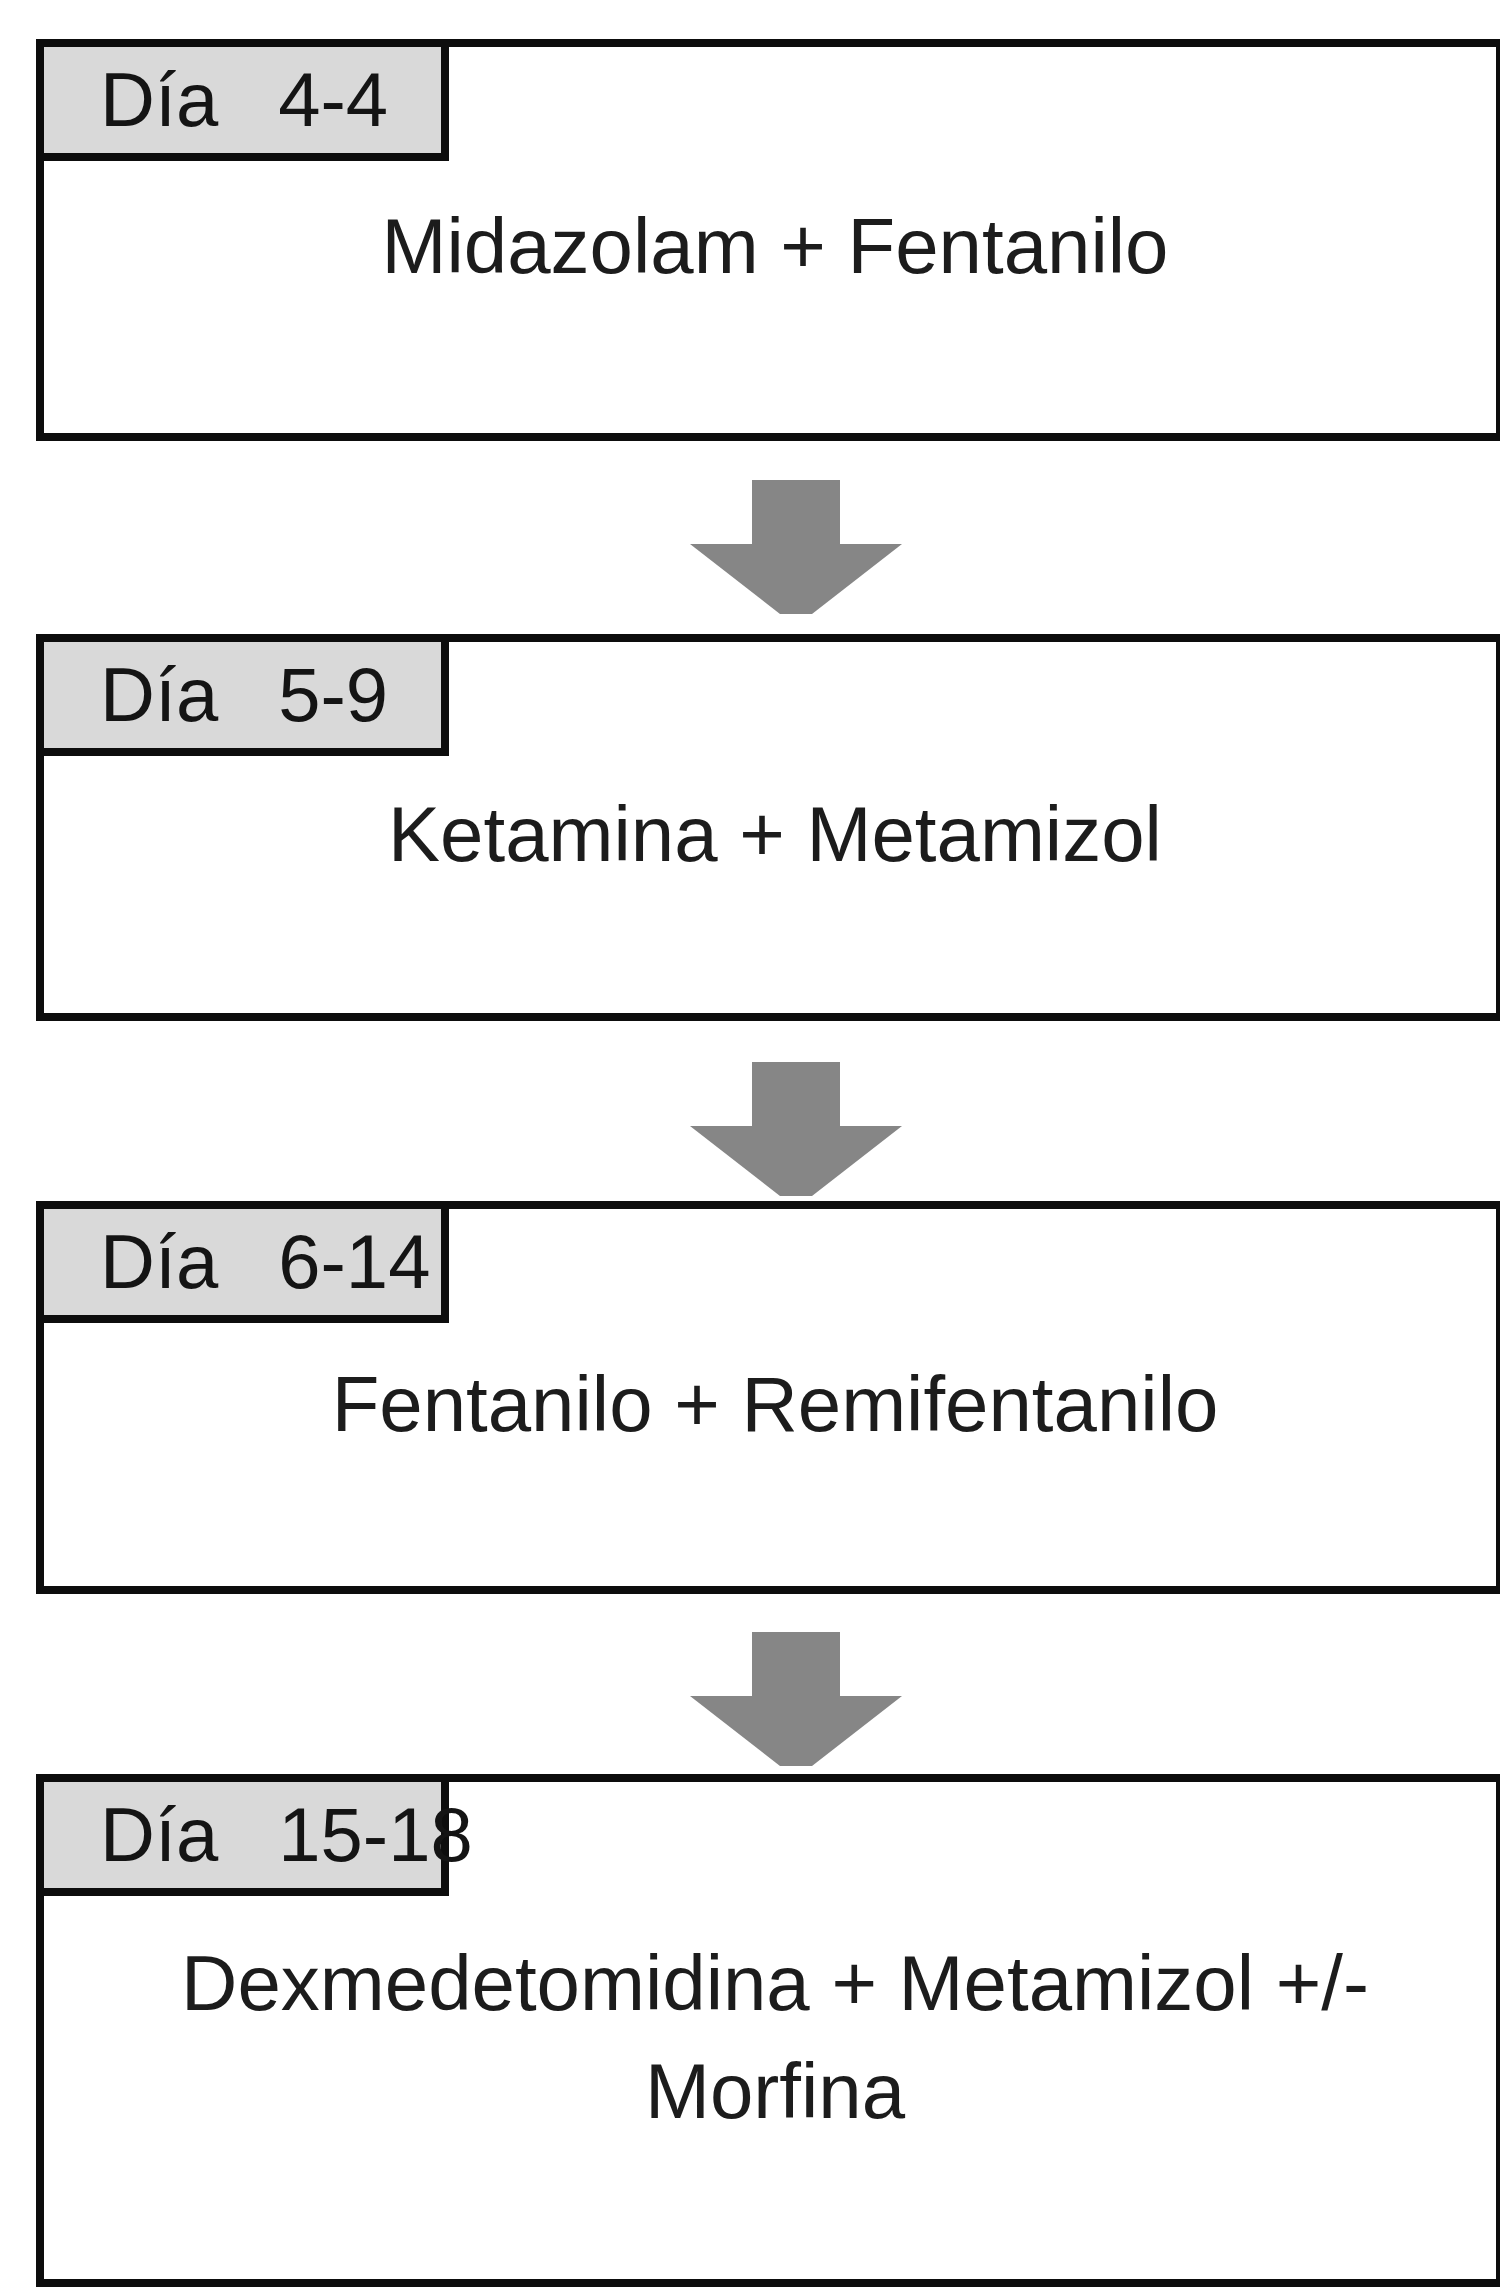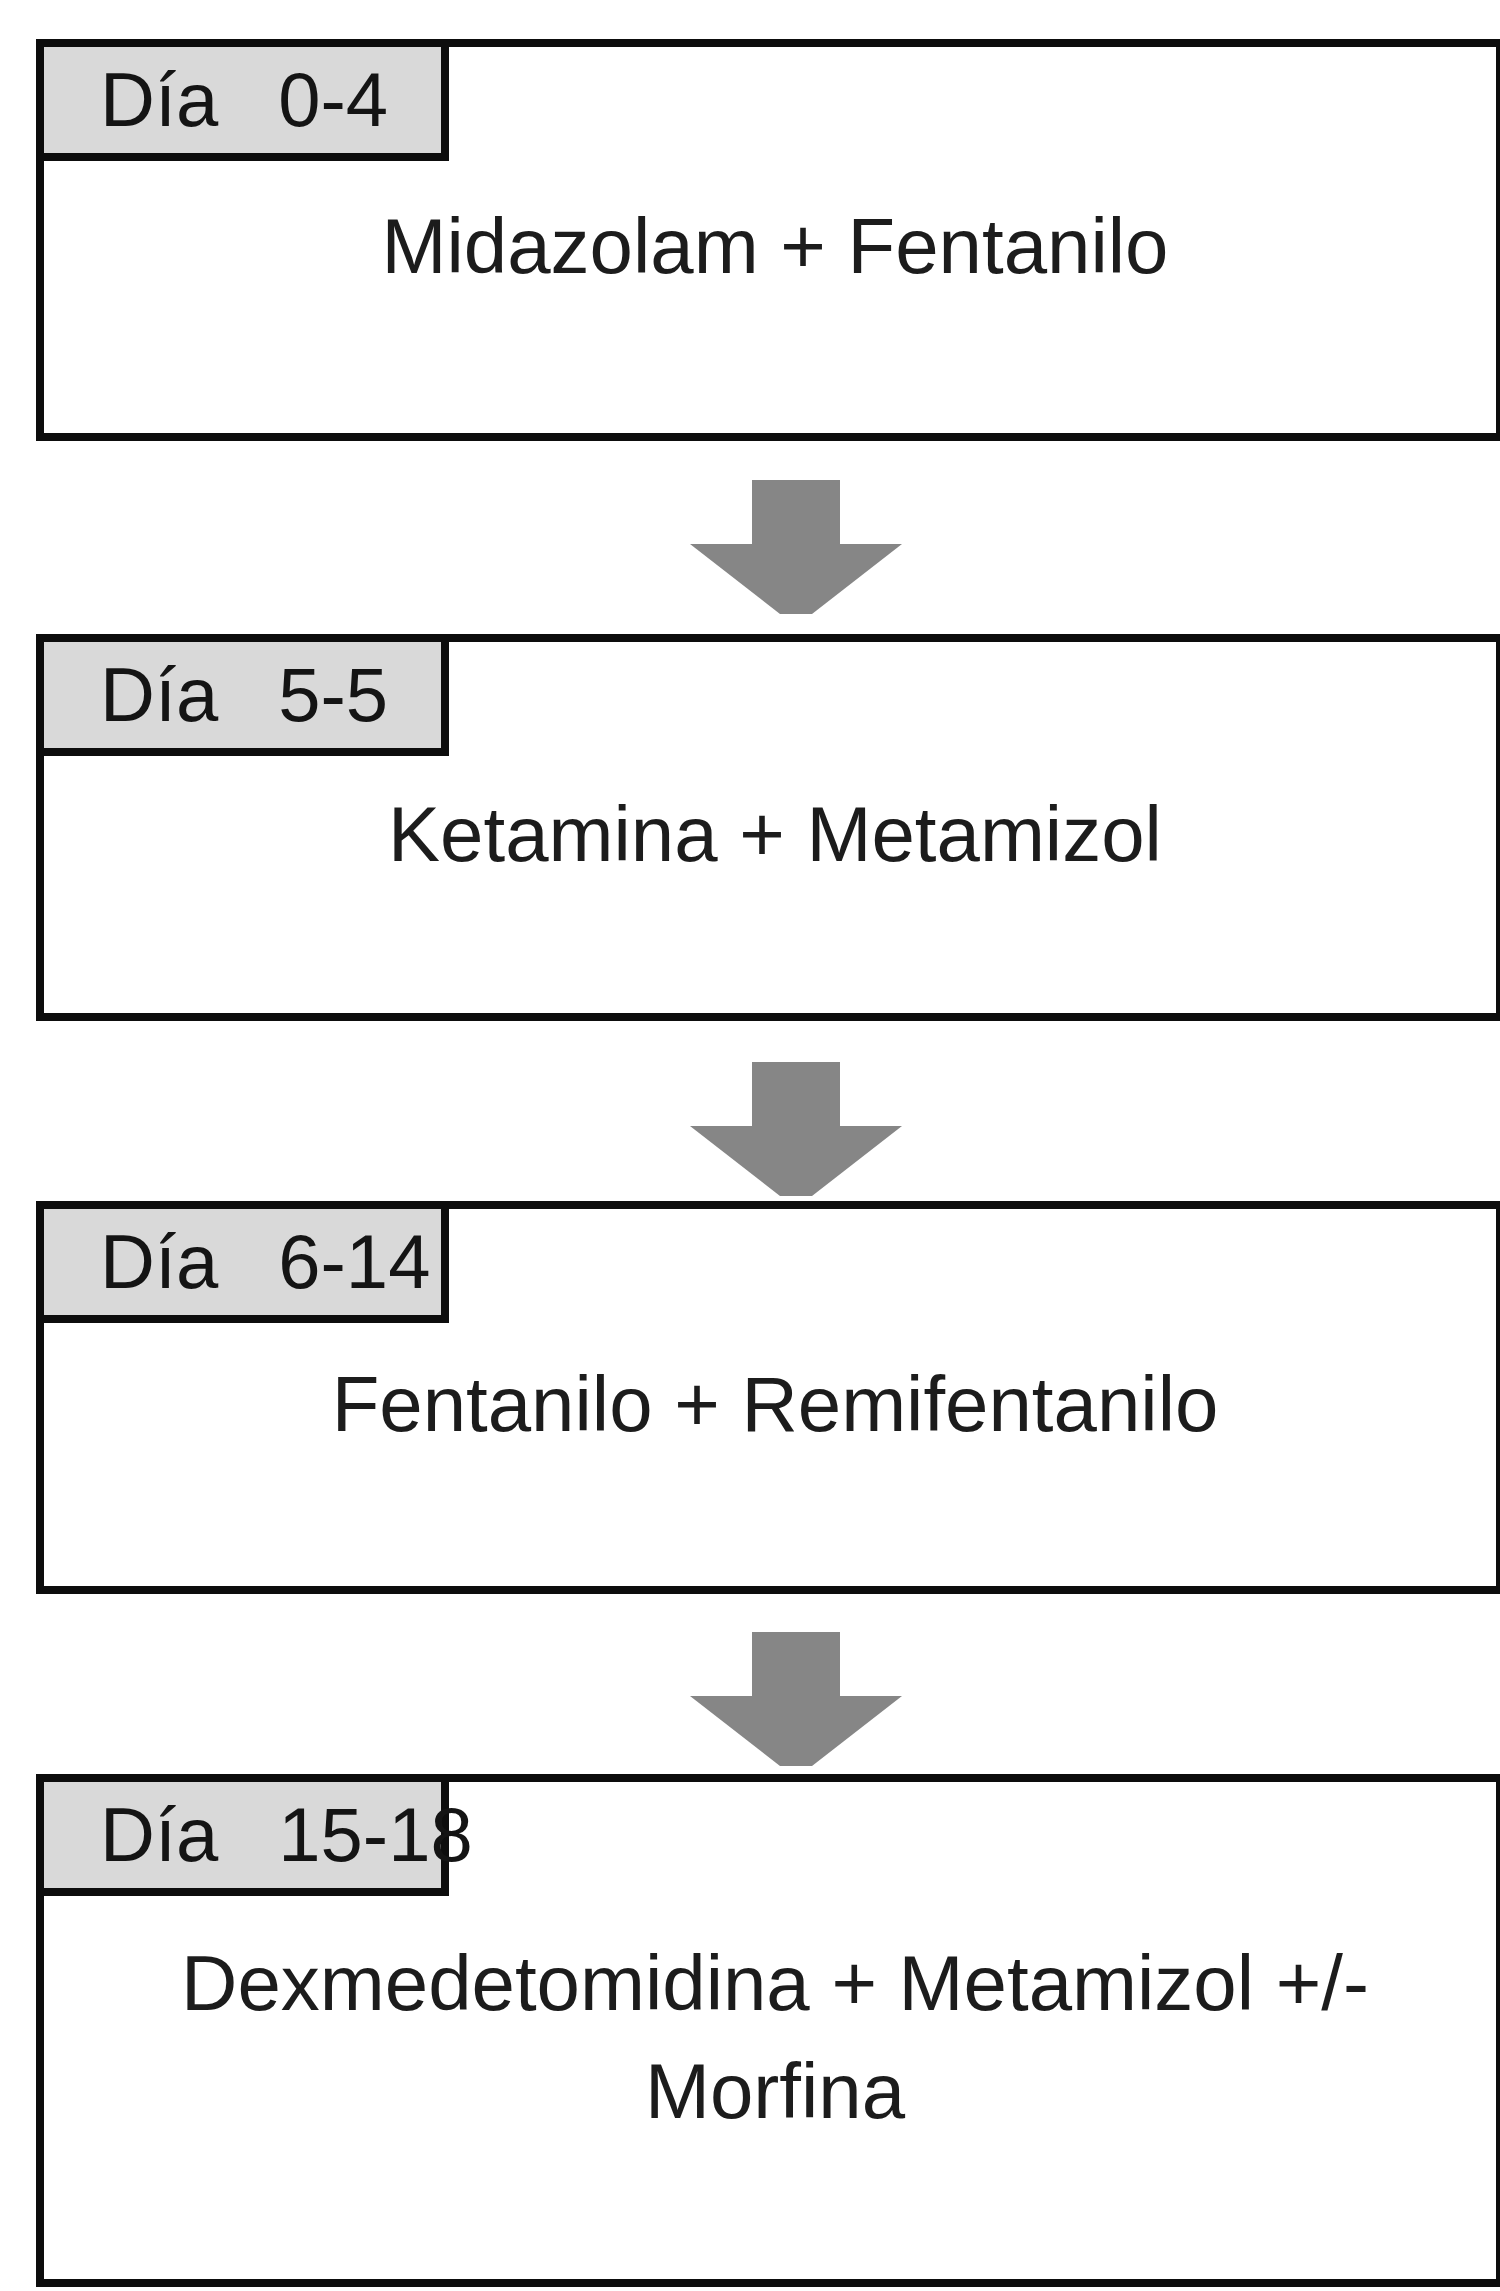--- a/index.html
+++ b/index.html
@@ -87,36 +87,36 @@
   #arrow-2 { top: 1600px; }
 </style>
 </head>
 <body>
 
 <div>
 
   <div class="step-box" id="box-0">
     <div class="step-tab">
       <span class="day-word">Día</span>
-      <span class="day-range">0-4</span>
+      <span class="day-range">4-4</span>
     </div>
     <div class="treatment-area">
       <div class="treatment-text">Midazolam + Fentanilo</div>
     </div>
   </div>
 
   <div class="arrow" id="arrow-0">
     <div class="arrow-stem"></div>
     <div class="arrow-head"></div>
   </div>
 
   <div class="step-box" id="box-1">
     <div class="step-tab">
       <span class="day-word">Día</span>
-      <span class="day-range">5-5</span>
+      <span class="day-range">5-9</span>
     </div>
     <div class="treatment-area">
       <div class="treatment-text">Ketamina + Metamizol</div>
     </div>
   </div>
 
   <div class="arrow" id="arrow-1">
     <div class="arrow-stem"></div>
     <div class="arrow-head"></div>
   </div>

